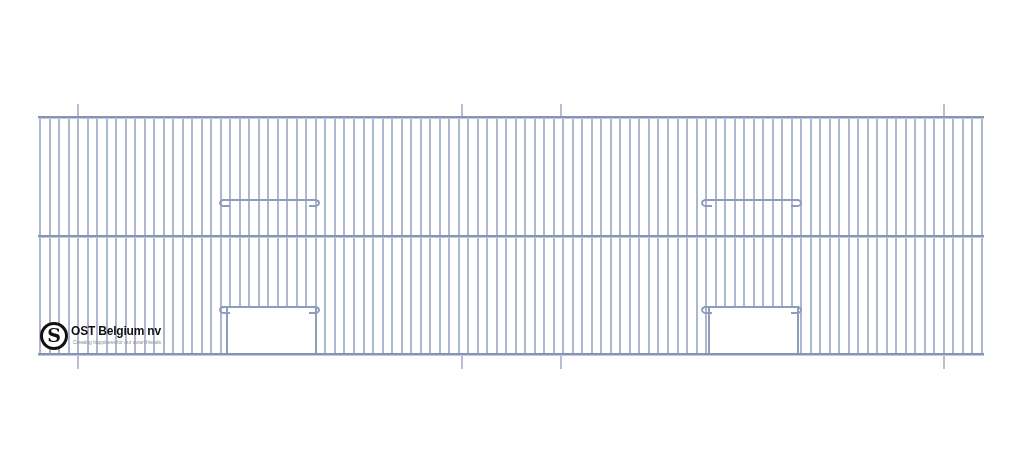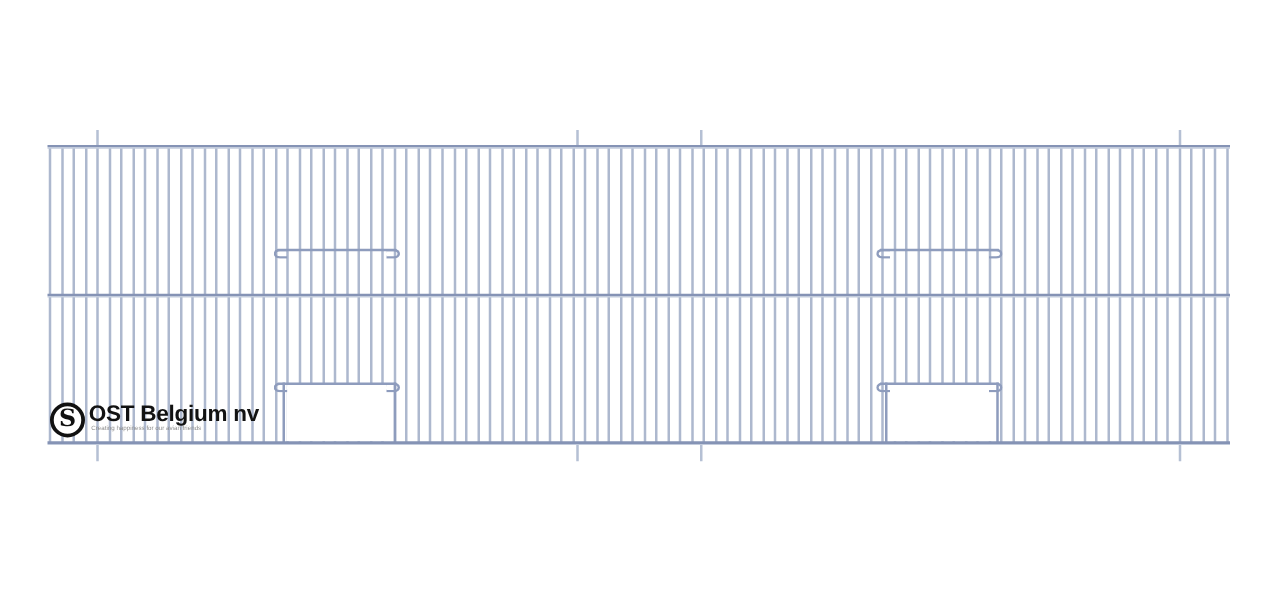--- a/index.html
+++ b/index.html
@@ -21,21 +21,21 @@
   .logo-ring{
     width:22px;height:22px;border:3px solid #111111;border-radius:50%;background:#ffffff;
     display:flex;align-items:center;justify-content:center;flex:0 0 auto;
   }
   .logo-s{
     font-family:"DejaVu Serif",serif;font-weight:bold;font-size:19px;line-height:19px;
     color:#111111;transform:translateY(-1px);
   }
   .logo-text{margin-left:3px;padding-top:1px;}
   .logo-title{
-    font-size:18px;font-weight:bold;color:#121212;line-height:16px;letter-spacing:-0.2px;
+    font-size:12px;font-weight:bold;color:#121212;line-height:16px;letter-spacing:-0.2px;
     white-space:nowrap;
   }
   .logo-tagline{
     font-size:8px;color:#8d8d8d;line-height:8px;white-space:nowrap;
     transform:scale(0.62);transform-origin:left top;margin-top:1px;margin-left:2px;
   }
 </style>
 </head>
 <body>
 

